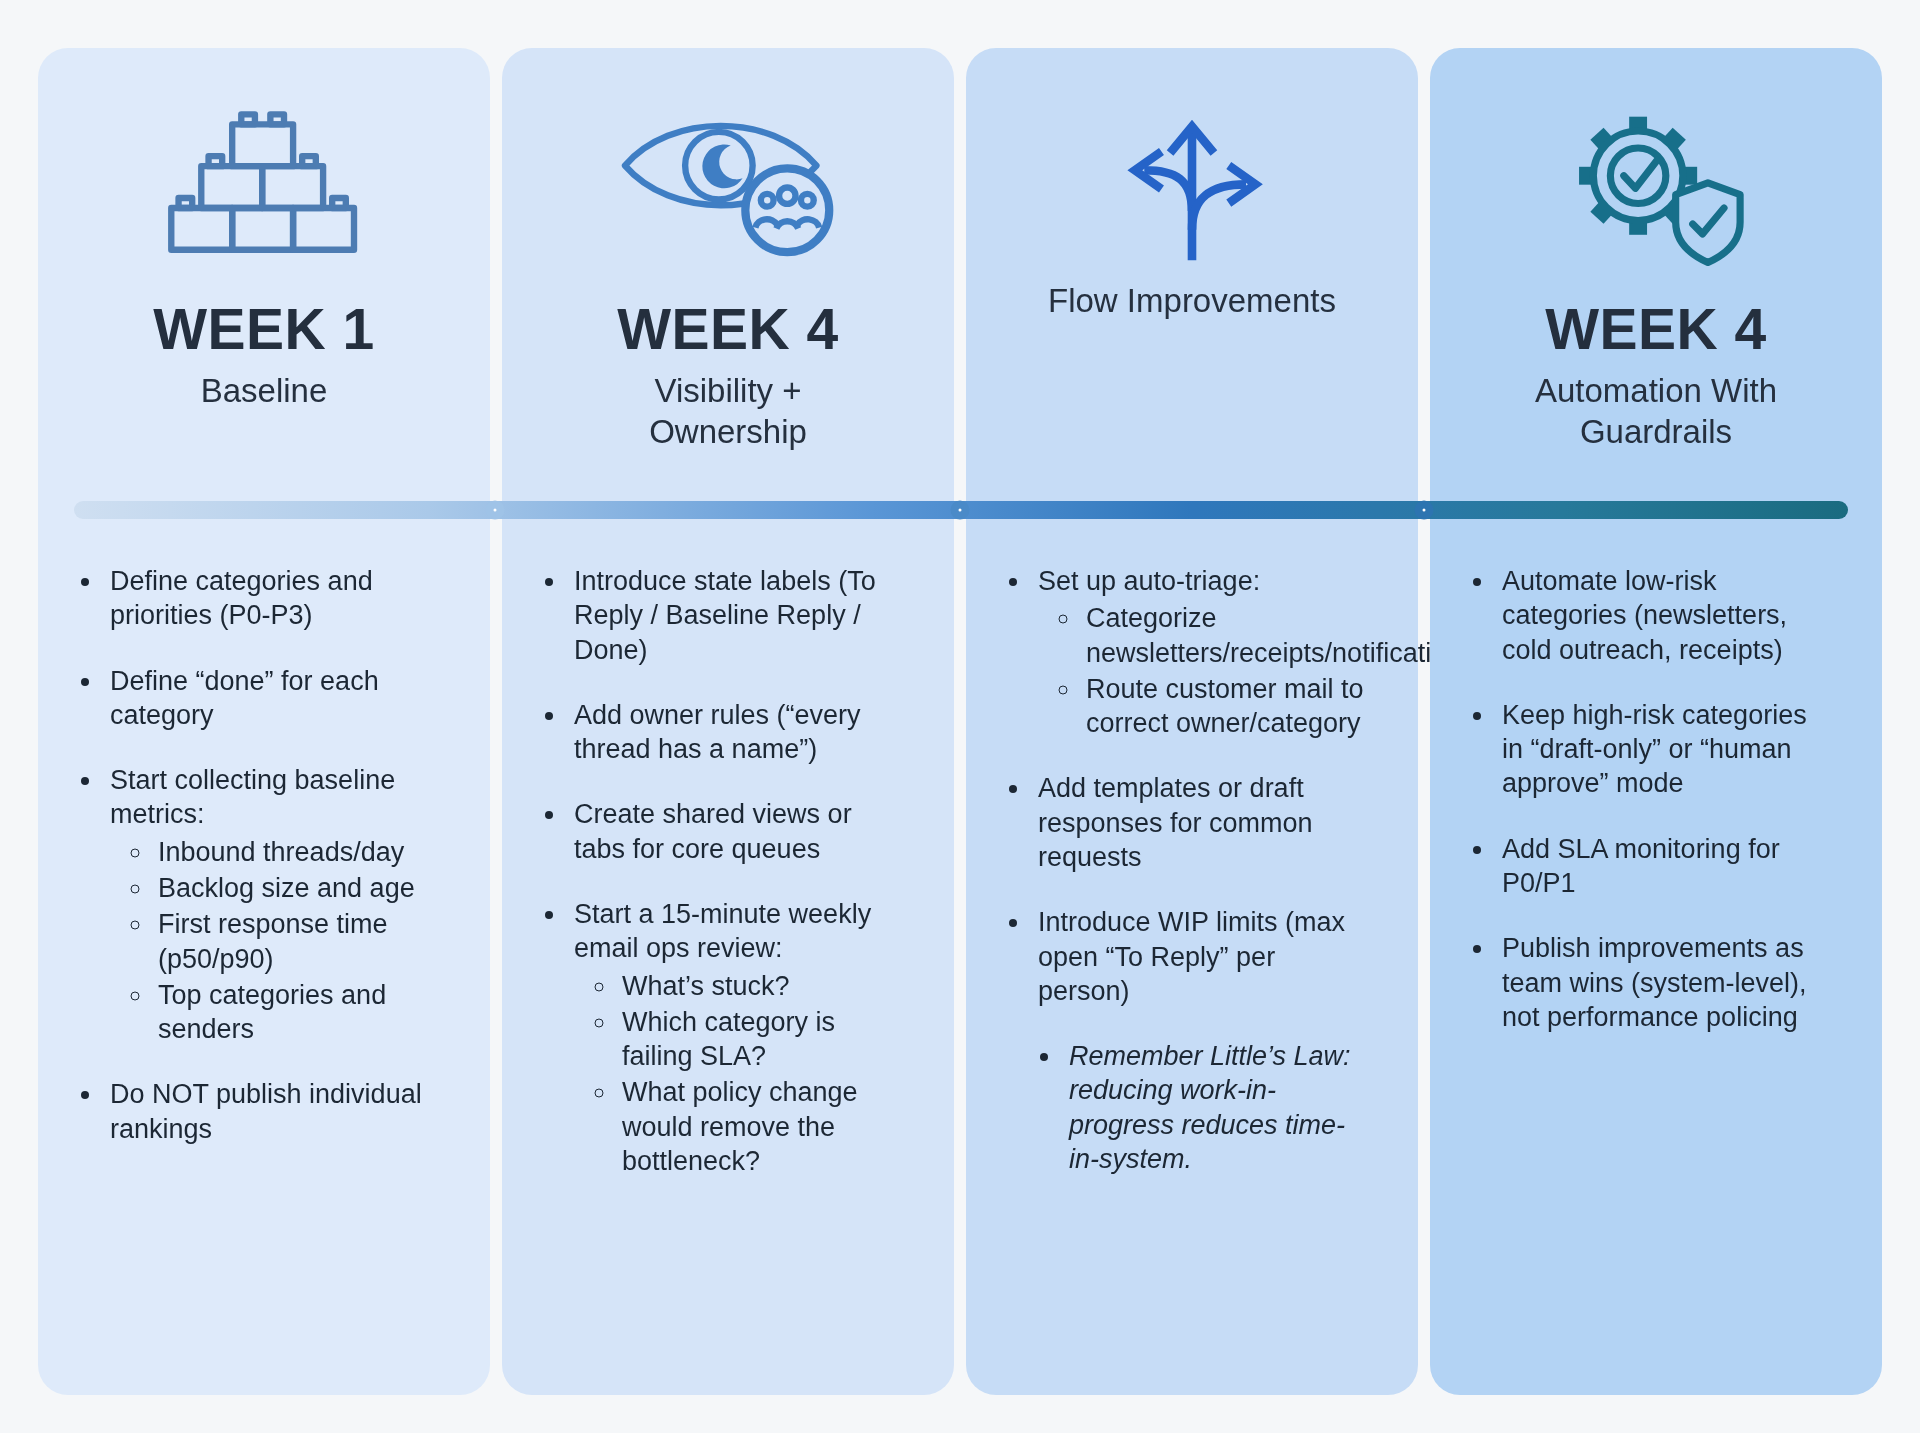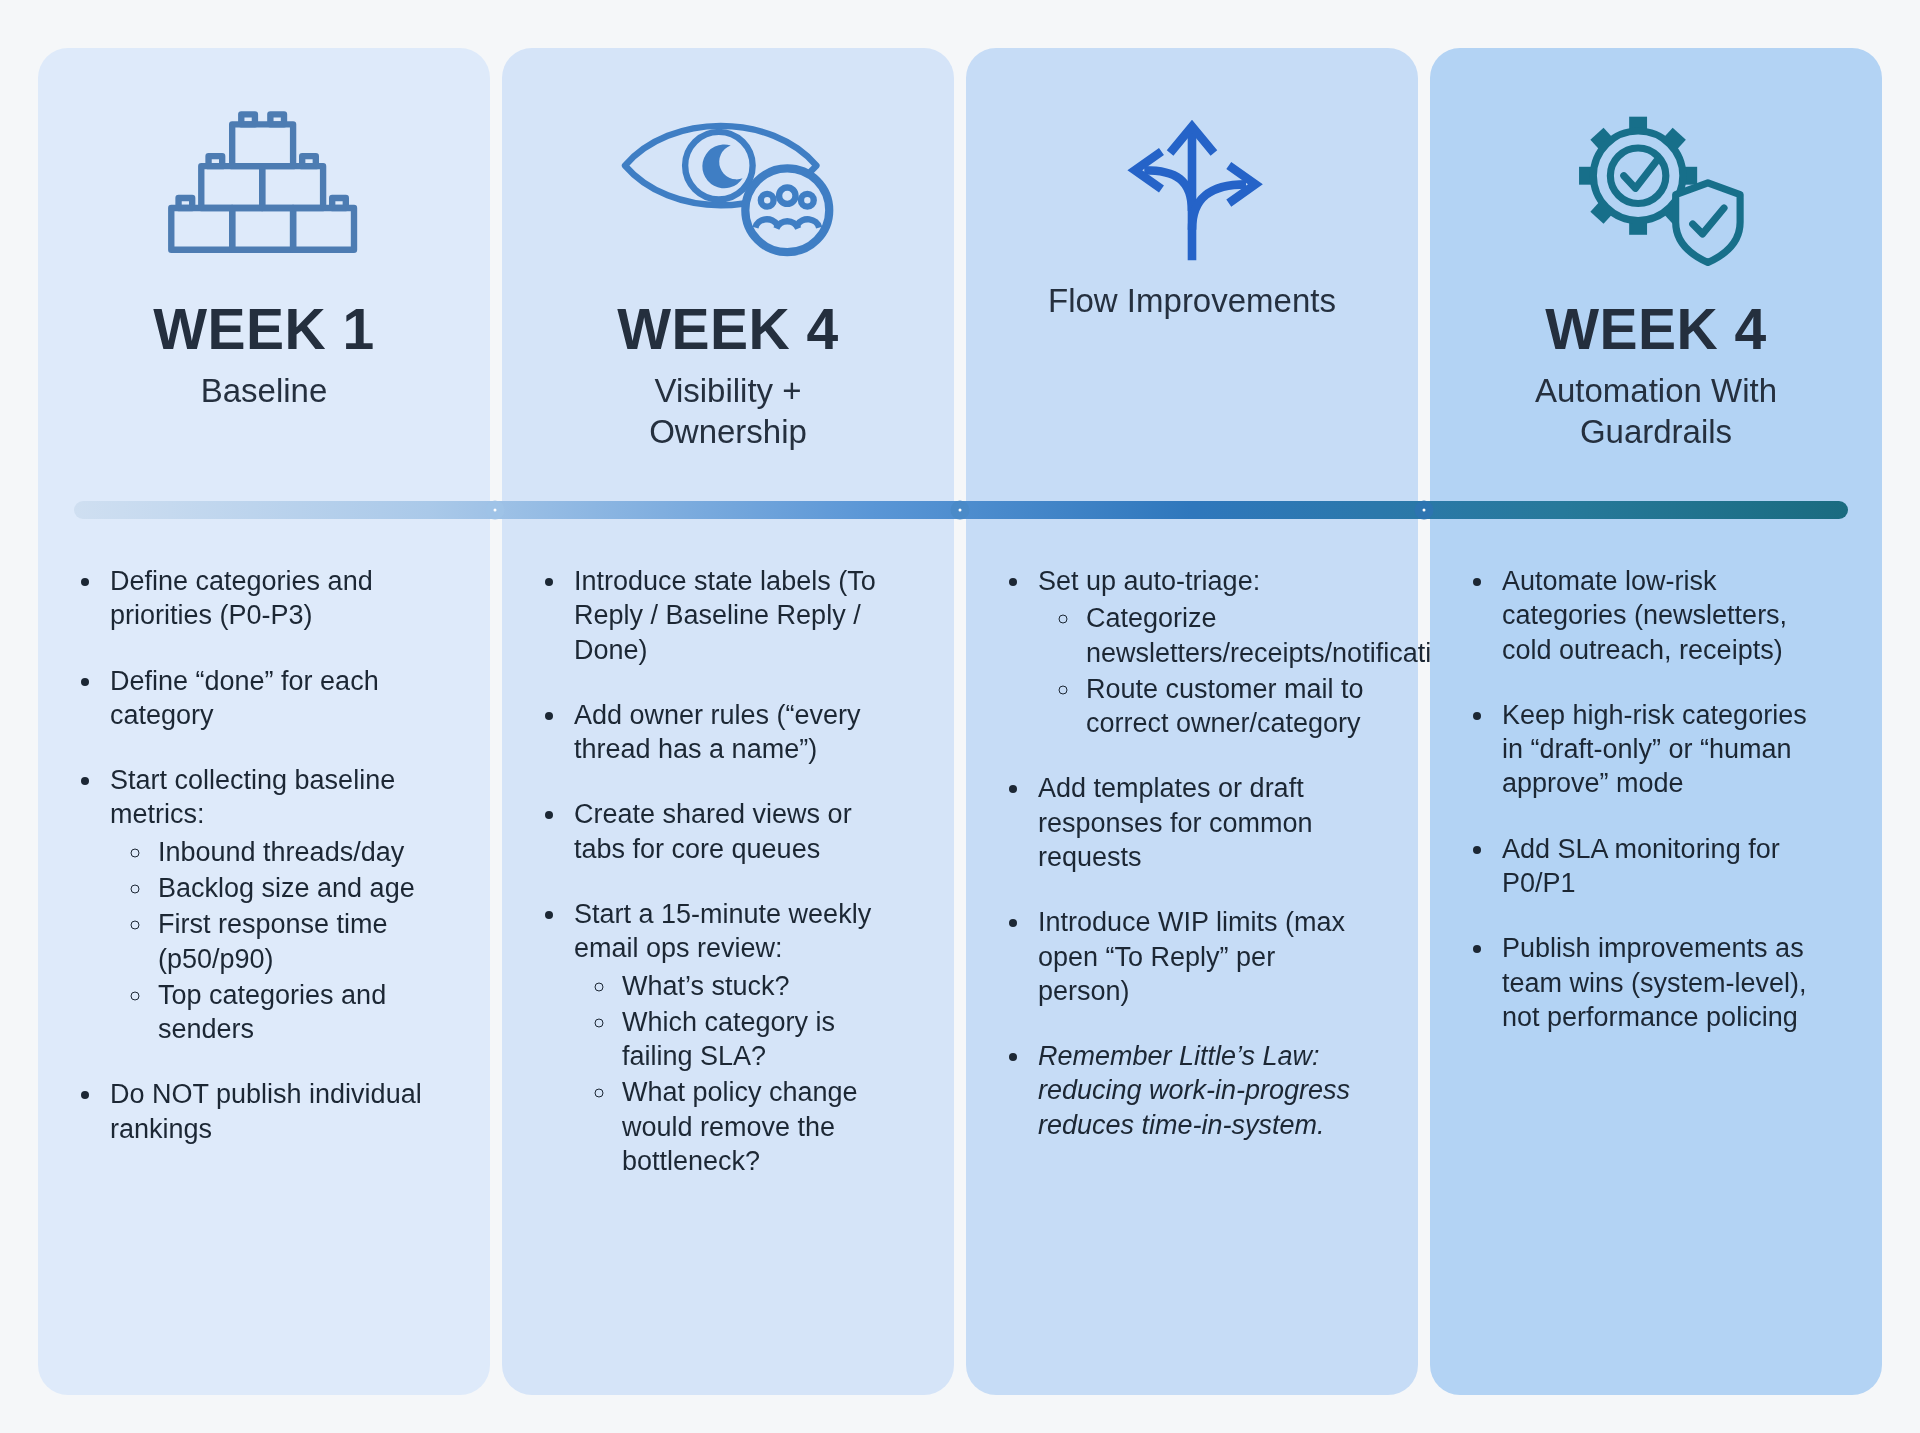--- a/index.html
+++ b/index.html
@@ -42,21 +42,21 @@
   }
   .card-body {
     position:absolute; top:516px; left:32px; right:50px; bottom:18px;
     color:#1c2734; font-size:27px; line-height:1.27;
   }
   ul.bullets { margin:0; padding:0 0 0 34px; list-style:disc; }
   ul.bullets > li { padding-left:6px; }
   ul.bullets > li + li { margin-top:31px; }
   ul.sub-bullets { margin:3px 0 0; padding:0 0 0 44px; list-style:circle; }
   ul.sub-bullets > li { padding-left:4px; margin-top:2px; }
-  li.italic { font-style:italic; }
+  li.italic { font-style:italic;margin-left:31px; }
 
   .timeline-bar {
     position:absolute; left:74px; top:501px;
     width:1774px; height:18px; border-radius:10px;
     background:#9bbfe5;
   }
   .timeline-node {
     position:absolute; top:510px;
     width:19px; height:19px; border-radius:50%;
     background:#ffffff; border:8px solid #9fc3e7;

